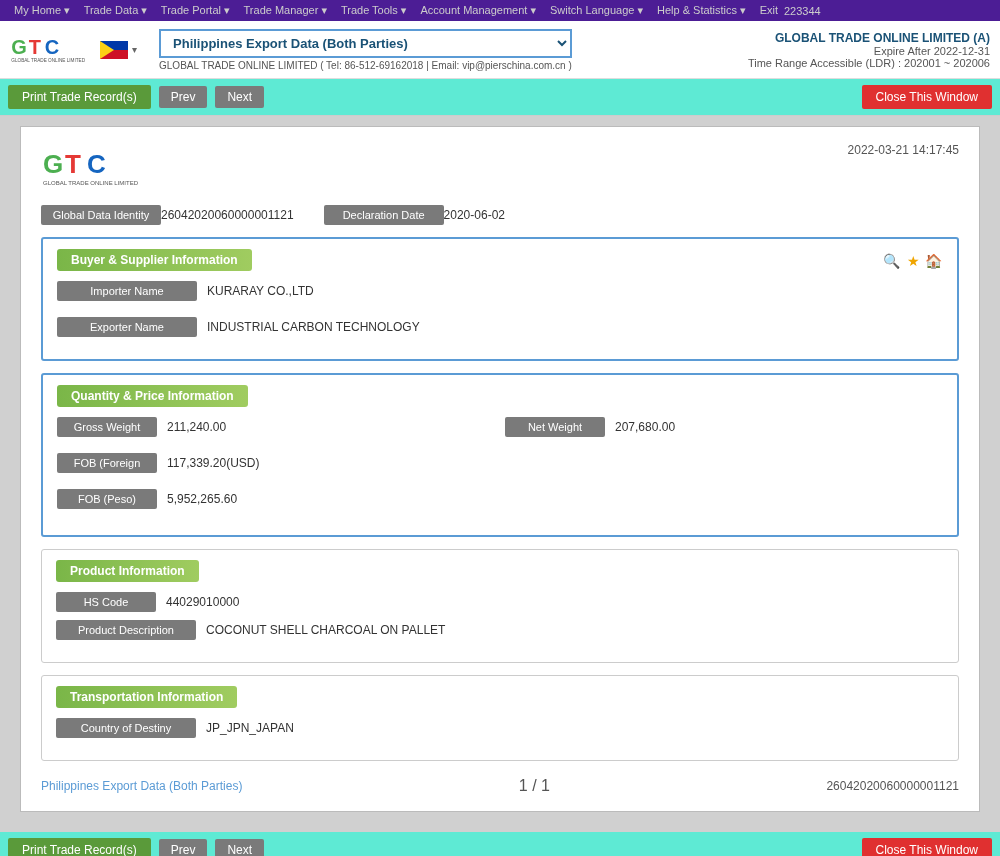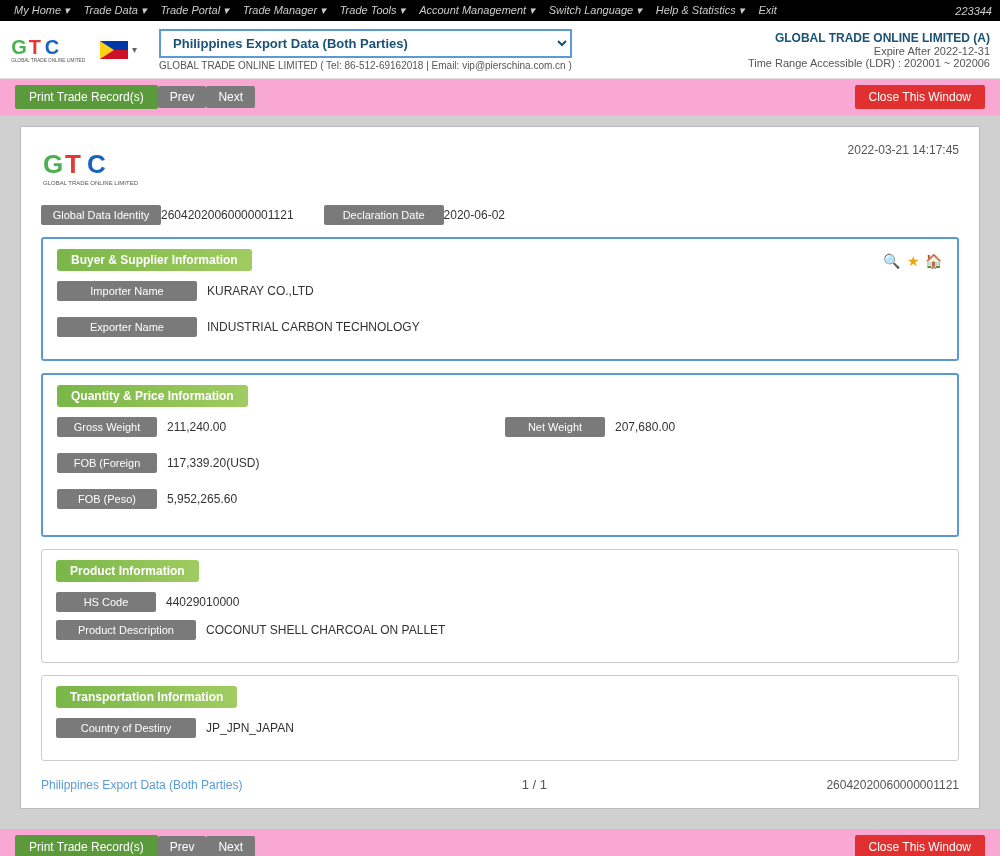--- a/index.html
+++ b/index.html
@@ -1,27 +1,25 @@
 <!DOCTYPE html>
 <html><head>
   <meta charset="utf-8">
   <style>
     * { box-sizing: border-box; margin: 0; padding: 0; }
     body { font-family: Arial, sans-serif; font-size: 12px; background: #d0d0d0; color: #333; }
 
     
     .top-bar {
-      background: #000000;
+      background: #4c1d95;
       color: #ccc;
       display: flex;
-      justify-content: space-between;
       align-items: center;
       padding: 2px 8px;
       font-size: 11px;
-      font-style: italic;
     }
     .top-nav { display: flex; gap: 2px; }
     .top-nav-item {
       color: #ccc;
       padding: 2px 6px;
       cursor: pointer;
       font-size: 11px;
     }
 
     
@@ -63,24 +61,25 @@
     .header-right .company-name {
       color: #1a5276;
       font-weight: bold;
       font-size: 12px;
     }
     .header-right .expire { color: #555; }
     .header-right .time-range { color: #555; }
 
     
     .toolbar {
-      background: #f9a8d4;
-      padding: 6px 15px;
-      display: flex;
-      align-items: center;
+      background: #5eead4;
+      padding: 6px 8px;
+      display: flex;
+      align-items: center;
+      gap: 8px;
       border-bottom: 1px solid #ccc;
     }
     .btn-print {
       background: #5a9a3a;
       color: #fff;
       border: none;
       padding: 5px 14px;
       cursor: pointer;
       font-size: 12px;
       border-radius: 2px;
@@ -190,21 +189,21 @@
 
     
     .record-footer {
       display: flex;
       justify-content: space-between;
       align-items: center;
       margin-top: 10px;
       padding-top: 4px;
     }
     .footer-link { color: #5b9bd5; font-size: 12px; text-decoration: none; }
-    .footer-page { font-size: 13px; color: #555; }
+    .footer-page { font-size: 16px; color: #555; }
     .footer-id { font-size: 12px; color: #555; }
 
     
     .icon-search { font-size: 14px; color: #666; cursor: pointer; }
     .icon-star { font-size: 14px; color: #f0a500; cursor: pointer; }
     .icon-home { font-size: 14px; color: #e05050; cursor: pointer; }
 
     .full-field-row {
       display: flex;
       align-items: center;

